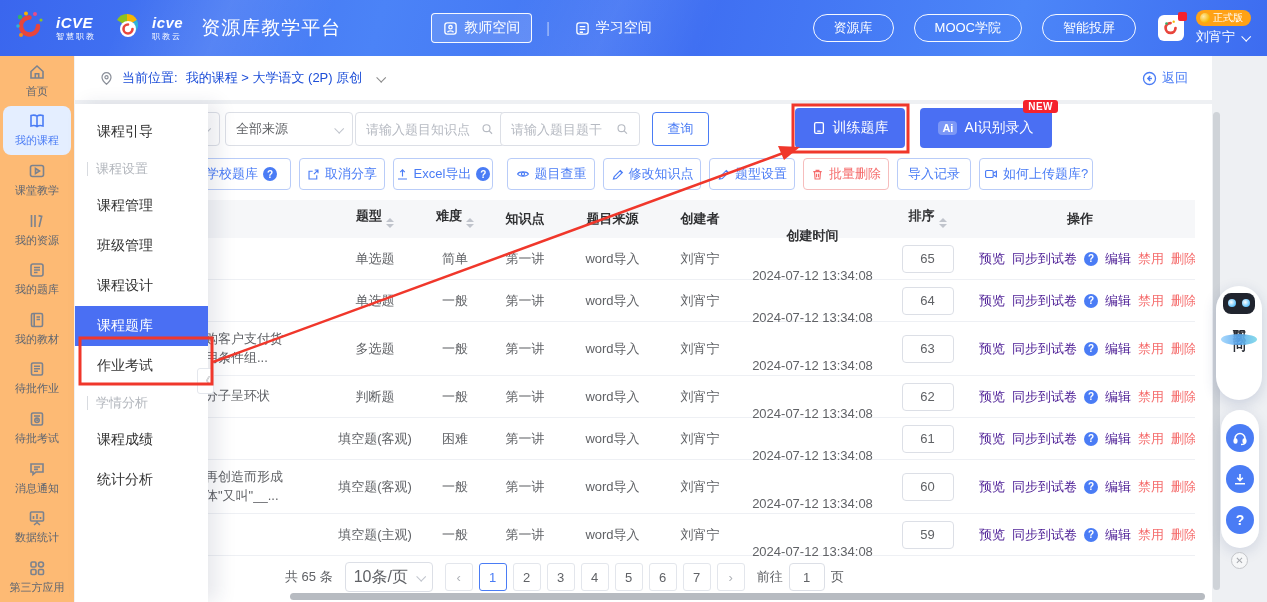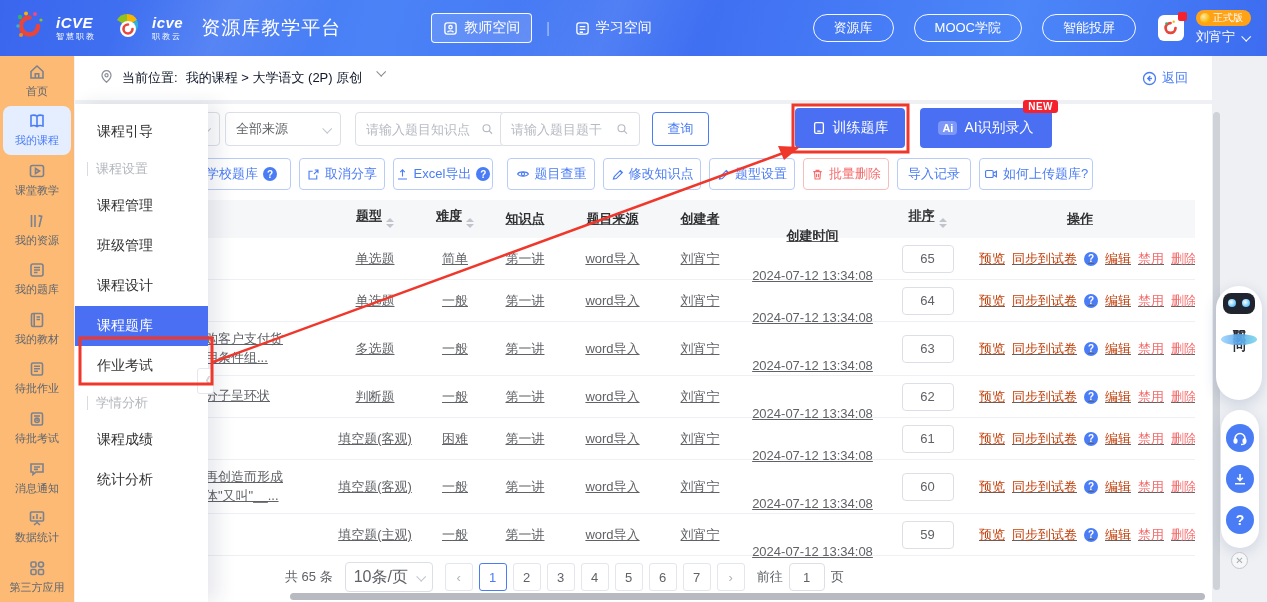--- a/index.html
+++ b/index.html
@@ -32,21 +32,21 @@
 
   
   .sidebar{position:absolute;left:0;top:56px;width:75px;height:546px;background:#fdba74;z-index:10;display:flex;flex-direction:column;border-right:1px solid #f2f3f5;}
   .side-item{height:49.6px;display:flex;flex-direction:column;align-items:center;justify-content:center;gap:3px;color:#5d6571;font-size:11px;cursor:pointer;}
   .side-item svg{color:#7b828e;}
   .side-item.active{background:#e4eeff;color:#4a7cf5;border-radius:8px;margin:0 3px;}
   .side-item.active svg{color:#4a7cf5;}
 
   
   .crumbbar{position:absolute;left:75px;top:56px;width:1137px;height:44px;background:#fff;display:flex;align-items:center;padding:0 24px;z-index:5;}
-  .crumb-left{display:flex;align-items:flex-start;gap:8px;color:#0f172a;font-size:13px;}
+  .crumb-left{display:flex;align-items:center;gap:8px;color:#1d4ed8;font-size:13px;}
   .crumb-left .pin{color:#8a8f99;}
   .crumb-left .chev{color:#888;}
   .back-link{margin-left:auto;color:#4a7cf5;font-size:13px;display:flex;align-items:center;gap:5px;cursor:pointer;}
 
   
   .rgutter{position:absolute;left:1212px;top:56px;width:55px;height:546px;background:#eef0f3;z-index:6;}
   .vscroll{position:absolute;left:1213px;top:112px;width:7px;height:478px;background:#cfd3d8;border-radius:4px;z-index:7;}
 
   
   .content{position:absolute;left:75px;top:104px;width:1137px;height:498px;background:#fff;z-index:8;}
@@ -60,35 +60,35 @@
   .btn-solid{position:absolute;height:40px;background:#4a6ff3;color:#fff;border-radius:4px;font-size:14px;display:flex;align-items:center;justify-content:center;gap:7px;cursor:pointer;}
   .newbadge{position:absolute;top:-8px;right:-6px;background:#f5222d;color:#fff;font-size:10px;font-weight:bold;padding:1px 5px;border-radius:3px;letter-spacing:.5px;}
   .ai-chip{background:rgba(255,255,255,.28);border-radius:4px;font-size:11px;font-weight:bold;padding:1px 4px;}
 
   
   .tbtn{position:absolute;height:32px;border:1px solid #b9ccf8;color:#4a7cf5;border-radius:4px;background:#fff;font-size:13px;display:flex;align-items:center;justify-content:center;gap:5px;cursor:pointer;white-space:nowrap;}
   .tbtn.danger{border-color:#f6bdbd;color:#f56c6c;}
   .qbadge{display:inline-flex;align-items:center;justify-content:center;width:14px;height:14px;border-radius:50%;background:#4a7cf5;color:#fff;font-size:10px;font-weight:bold;flex:0 0 auto;cursor:pointer;}
 
   
-  .table{position:absolute;left:15px;top:96px;width:1105px;font-size:13px;color:#606266;text-decoration:underline;}
+  .table{position:absolute;left:15px;top:96px;width:1105px;font-size:13px;color:#606266;}
   .thead{display:flex;background:#f6f7f9;height:38px;align-items:center;color:#303133;font-weight:bold;}
   .trow{display:flex;align-items:center;height:42px;border-bottom:1px solid #eef0f4;background:#fff;}
   .trow.tall{height:54px;}
   .td,.th{flex:0 0 auto;text-align:center;overflow:hidden;}
   .c-stem{width:240px;text-align:left;padding-left:115px;line-height:1.45;white-space:nowrap;}
   .c-qtype{width:90px;} .c-diff{width:70px;} .c-know{width:70px;} .c-src{width:105px;}
   .c-creator{width:70px;} .c-created{width:155px;margin-top:34px;} .c-order{width:75px;}
   .c-act{width:230px;display:flex;align-items:center;gap:7px;padding-left:14px;text-align:left;}
   .sortcaret{display:inline-flex;flex-direction:column;margin-left:4px;vertical-align:-2px;}
   .sortcaret i{width:0;height:0;border:4px solid transparent;display:block;}
   .sortcaret i.up{border-bottom-color:#c0c4cc;margin-bottom:2px;}
   .sortcaret i.dn{border-top-color:#c0c4cc;}
   .order-input{width:52px;height:28px;border:1px solid #dcdfe6;border-radius:4px;text-align:center;font-size:13px;color:#606266;outline:none;font-family:inherit;}
-  .alink{color:#c2410c;cursor:pointer;text-decoration:none;white-space:nowrap;}
+  .alink{color:#4c1d95;cursor:pointer;text-decoration:none;white-space:nowrap;}
   .alink.danger{color:#f56c6c;}
   .c-act .qbadge{width:14px;height:14px;}
 
   
   .pager{position:absolute;left:210px;top:458px;display:flex;align-items:center;gap:12px;font-size:13px;color:#606266;}
   .psel{width:88px;height:30px;border:1px solid #dcdfe6;border-radius:4px;display:flex;align-items:center;padding:0 8px;font-size:16px;cursor:pointer;}
   .psel .chev{color:#c0c4cc;margin-left:auto;}
   .pbtns{display:flex;align-items:center;gap:6px;}
   .pbtn{min-width:28px;height:28px;border:1px solid #e3e6ec;border-radius:3px;background:#fff;display:flex;align-items:center;justify-content:center;font-size:13px;color:#606266;cursor:pointer;}
   .pbtn.arrow{color:#b0b3b8;}
@@ -304,21 +304,21 @@
 
 <div class="rgutter"></div>
 <div class="vscroll"></div>
 
 <div class="content">
 
   <div class="ctl" style="left:0;top:8;width:145px;top:8px;">
     <span></span>
       <span class="chev"></span>
   </div>
-  <div class="ctl" style="left:150px;top:8px;width:116px;gap:35px;">
+  <div class="ctl" style="left:150px;top:8px;width:128px;gap:35px;">
     <span>全部来源</span>
       <span class="chev"></span>
   </div>
   <div class="ctl" style="left:280px;top:8px;width:150px;">
     <input placeholder="请输入题目知识点" style="">
     <svg width="14" height="14" viewBox="0 0 16 16" fill="none" stroke="#b6bac2" stroke-width="1.5">
         <circle cx="7" cy="7" r="4.4"></circle>
         <path d="M10.4 10.4 L14 14"></path>
       </svg>
   </div>

